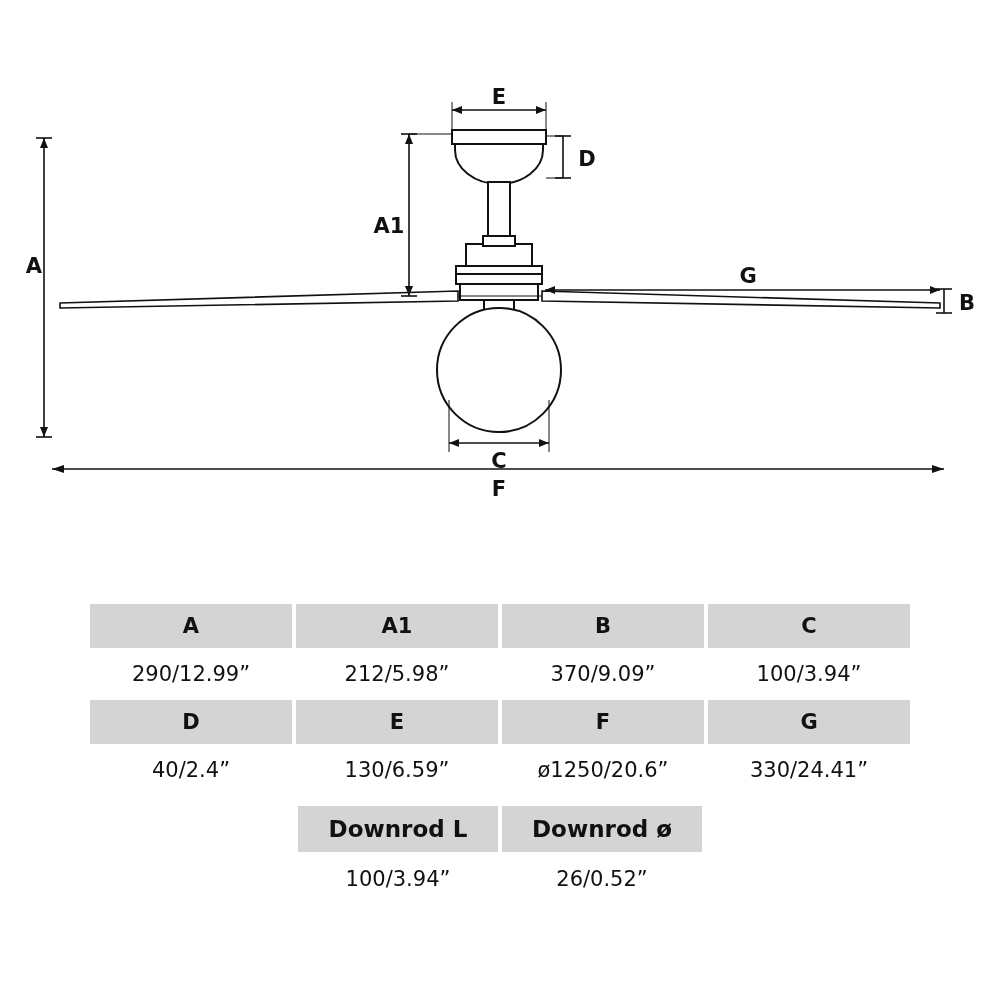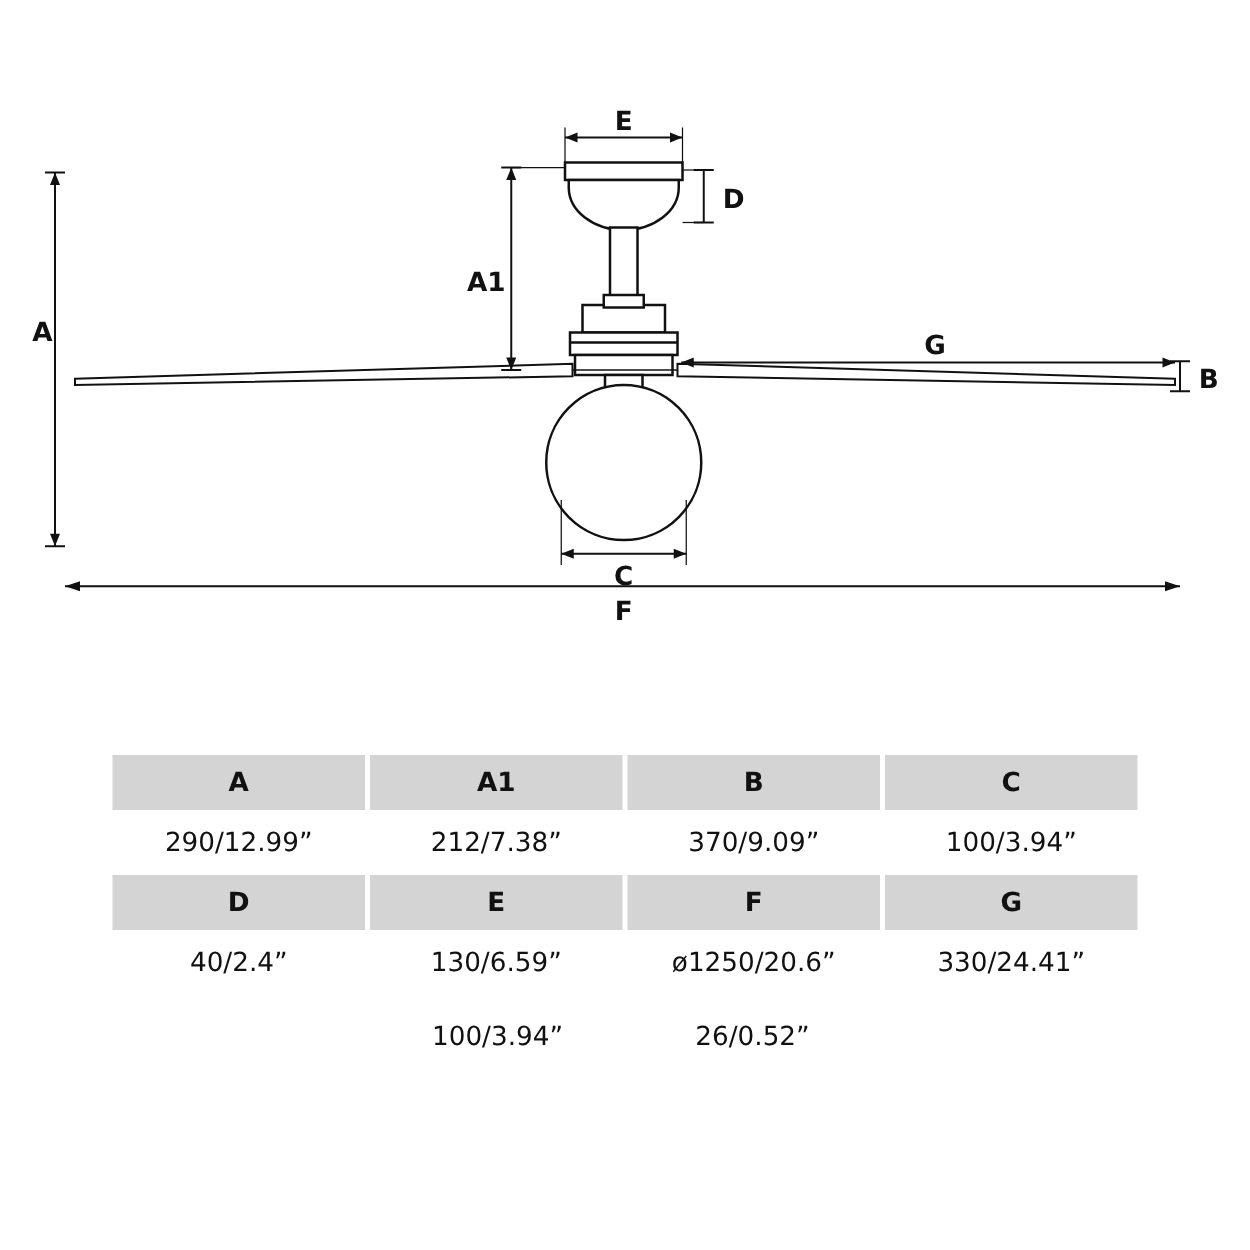--- a/index.html
+++ b/index.html
@@ -212,21 +212,21 @@
     <table class="dim-table">
       <tbody>
         <tr>
           <td class="hdr">A</td>
           <td class="hdr">A1</td>
           <td class="hdr">B</td>
           <td class="hdr">C</td>
         </tr>
         <tr>
           <td class="val">290/12.99”</td>
-          <td class="val">212/7.38”</td>
+          <td class="val">212/5.98”</td>
           <td class="val">370/9.09”</td>
           <td class="val">100/3.94”</td>
         </tr>
         <tr>
           <td class="hdr">D</td>
           <td class="hdr">E</td>
           <td class="hdr">F</td>
           <td class="hdr">G</td>
         </tr>
         <tr>
@@ -234,20 +234,24 @@
           <td class="val">130/6.59”</td>
           <td class="val">ø1250/20.6”</td>
           <td class="val">330/24.41”</td>
         </tr>
       </tbody>
     </table>
 
     <table class="rod-table">
       <tbody>
         <tr>
+          <td class="hdr">Downrod L</td>
+          <td class="hdr">Downrod ø</td>
+        </tr>
+        <tr>
           <td class="val">100/3.94”</td>
           <td class="val">26/0.52”</td>
         </tr>
       </tbody>
     </table>
 
   </div>
 
 </div>
 

